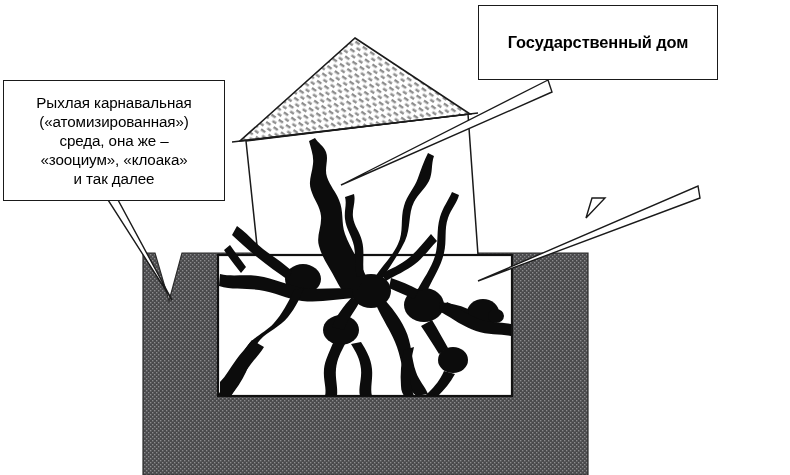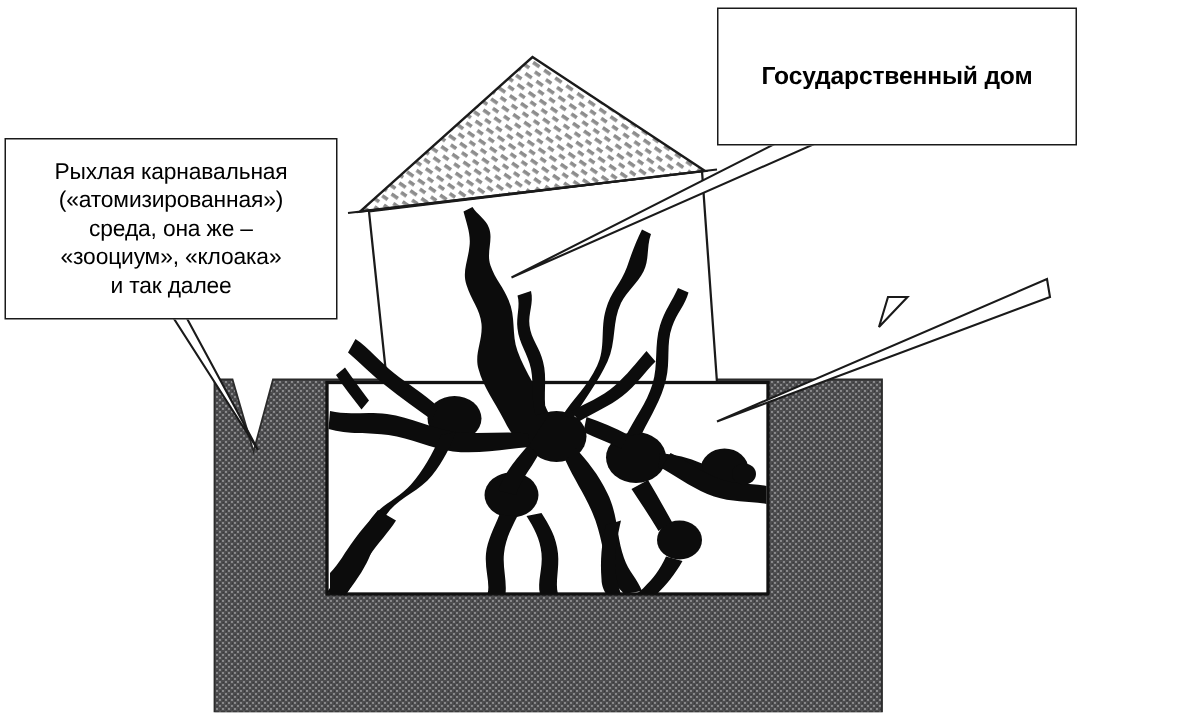--- a/index.html
+++ b/index.html
@@ -33,31 +33,31 @@
     display: flex;
     align-items: center;
     justify-content: center;
     text-align: center;
     color: #000000;
     line-height: 1.26;
     z-index: 40;
   }
   #callout-left {
     left: 3px;
-    top: 92px;
+    top: 80px;
     width: 222px;
     height: 121px;
     font-size: 15.2px;
     letter-spacing: -0.1px;
   }
   #callout-top {
     left: 478px;
     top: 5px;
     width: 240px;
-    height: 92px;
+    height: 75px;
     font-size: 16.4px;
     font-weight: bold;
     letter-spacing: -0.1px;
   }
   #callout-right {
     left: 585px;
     top: 112px;
     width: 205px;
     height: 87px;
     font-size: 15.2px;

